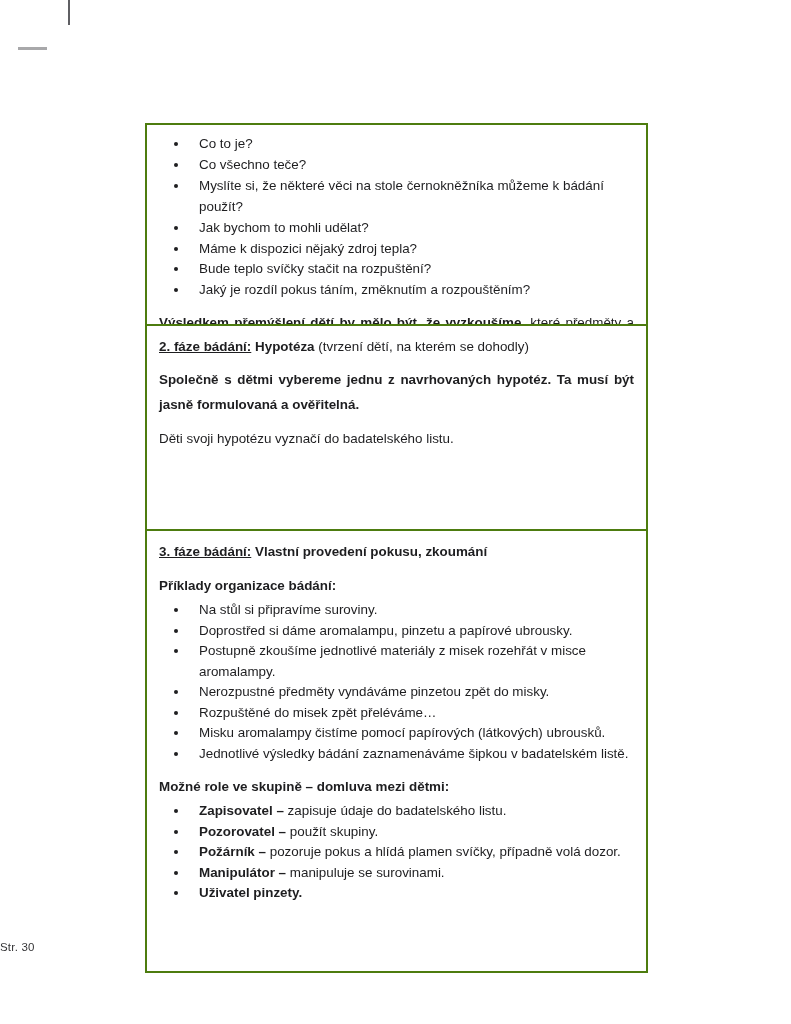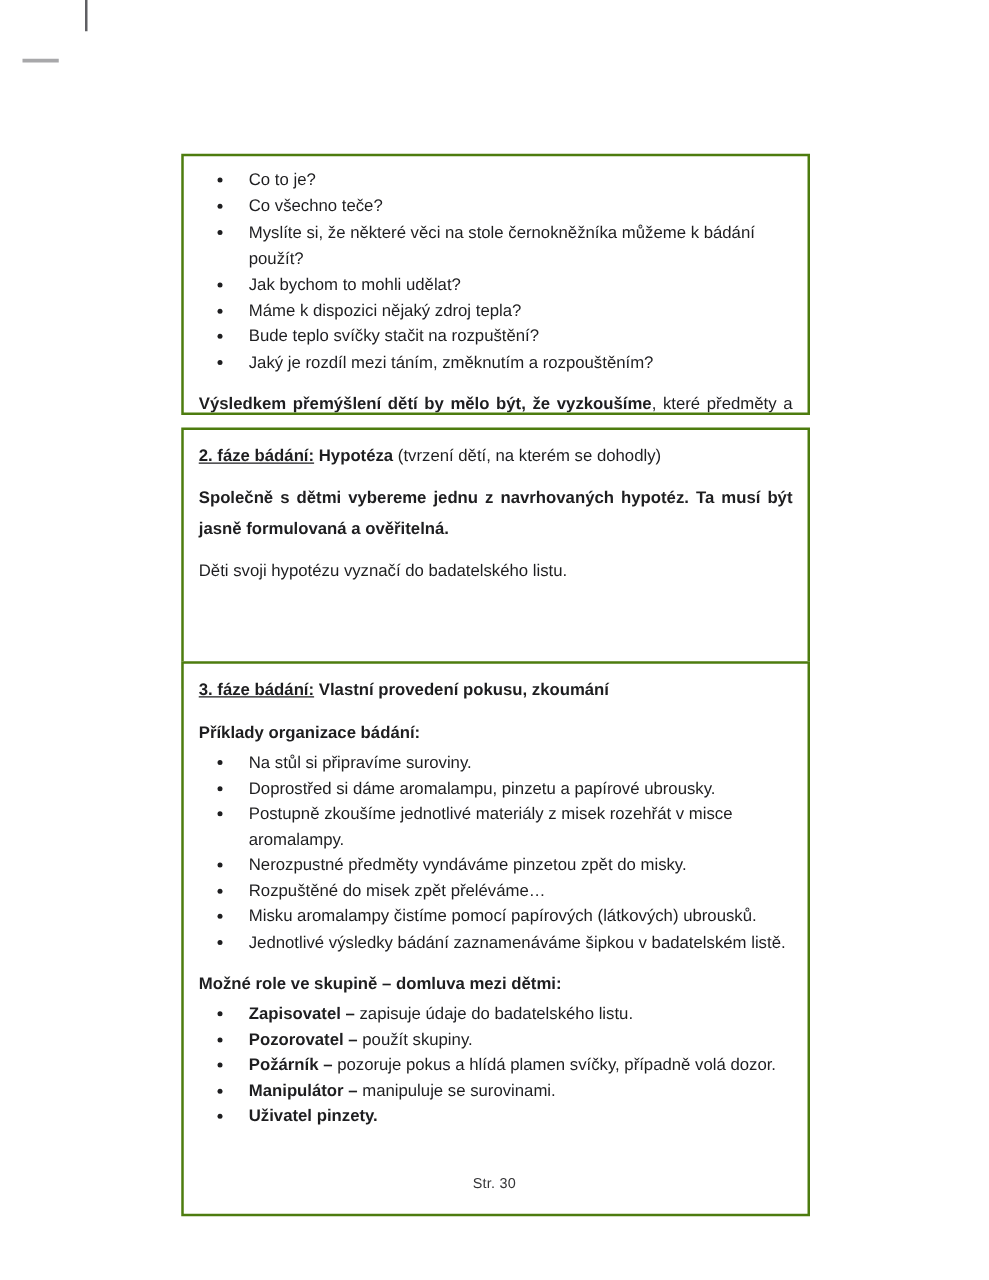--- a/index.html
+++ b/index.html
@@ -36,21 +36,21 @@
     position: absolute;
     left: 145px;
     width: 503px;
     box-sizing: border-box;
     border: 2px solid #4d7c0f;
     background: #ffffff;
     padding: 5px 10px 0 10px;
     overflow: hidden;
   }
   #box1 { top: 123px; height: 209px; }
-  #box2 { top: 342px; height: 209px; }
+  #box2 { top: 324px; height: 209px; }
   #box3 { top: 529px; height: 444px; }
 
   ul.dot-list {
     margin: 4px 0 0 0;
     padding: 0 0 0 32px;
     list-style: disc;
   }
   ul.dot-list li {
     padding-left: 10px;
     line-height: 20.9px;
@@ -76,41 +76,41 @@
     line-height: 21px;
   }
   .b { font-weight: bold; }
   .u { text-decoration: underline; }
 
   .footer {
     position: absolute;
     top: 941px;
     left: 0;
     width: 791px;
-    text-align: center;
+    text-align: left;
     font-size: 11.5px;
     color: #353537;
     letter-spacing: 0.2px;
   }
 </style>
 </head>
 <body>
 
 <div class="scan-vline"></div>
 <div class="scan-hline"></div>
 
 <div class="doc-box" id="box1">
   <ul class="dot-list">
     <li>Co to je?</li>
     <li>Co všechno teče?</li>
     <li>Myslíte si, že některé věci na stole černokněžníka můžeme k bádání použít?</li>
     <li>Jak bychom to mohli udělat?</li>
     <li>Máme k dispozici nějaký zdroj tepla?</li>
     <li>Bude teplo svíčky stačit na rozpuštění?</li>
-    <li>Jaký je rozdíl mezi táním, změknutím a rozpouštěním?</li>
+    <li>Jaký je rozdíl pokus táním, změknutím a rozpouštěním?</li>
   </ul>
   <p class="para"><span class="b">Výsledkem přemýšlení dětí by mělo být, že vyzkoušíme</span><span>, které předměty a suroviny na stole černokněžníka se teplem svíčky rozpustí a půjdou přelít do jiné misky (zkumavky).</span></p>
 </div>
 
 <div class="doc-box" id="box2">
   <p class="heading"><span class="b u">2. fáze bádání:</span> <span class="b">Hypotéza</span> <span>(tvrzení dětí, na kterém se dohodly)</span></p>
   <p class="para b">Společně s dětmi vybereme jednu z navrhovaných hypotéz. Ta musí být jasně formulovaná a ověřitelná.</p>
   <p class="note">Děti svoji hypotézu vyznačí do badatelského listu.</p>
 </div>
 

